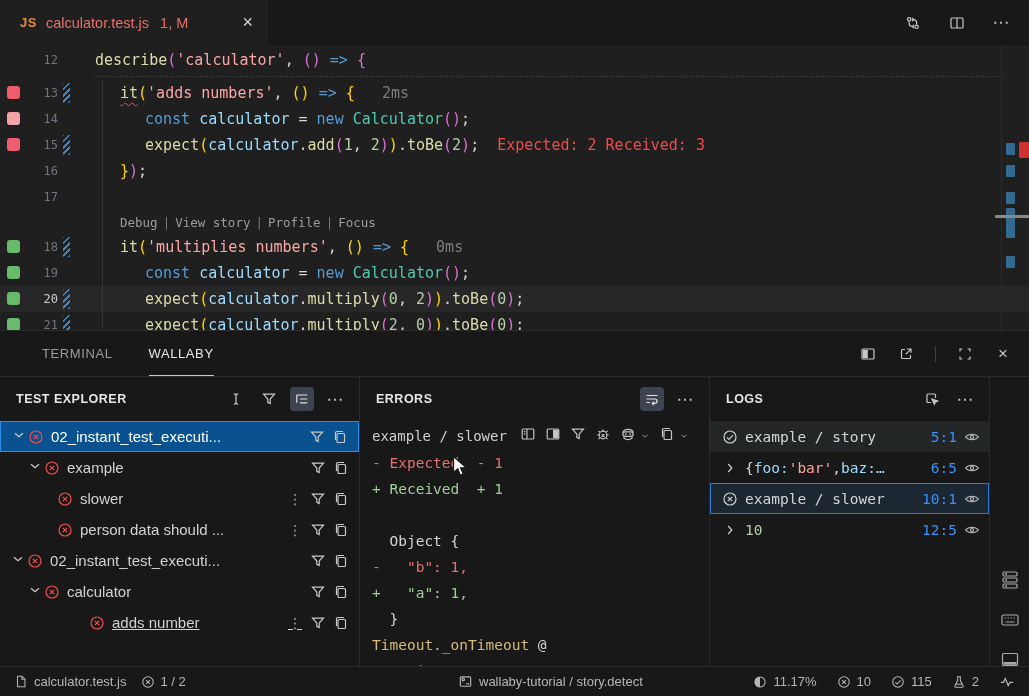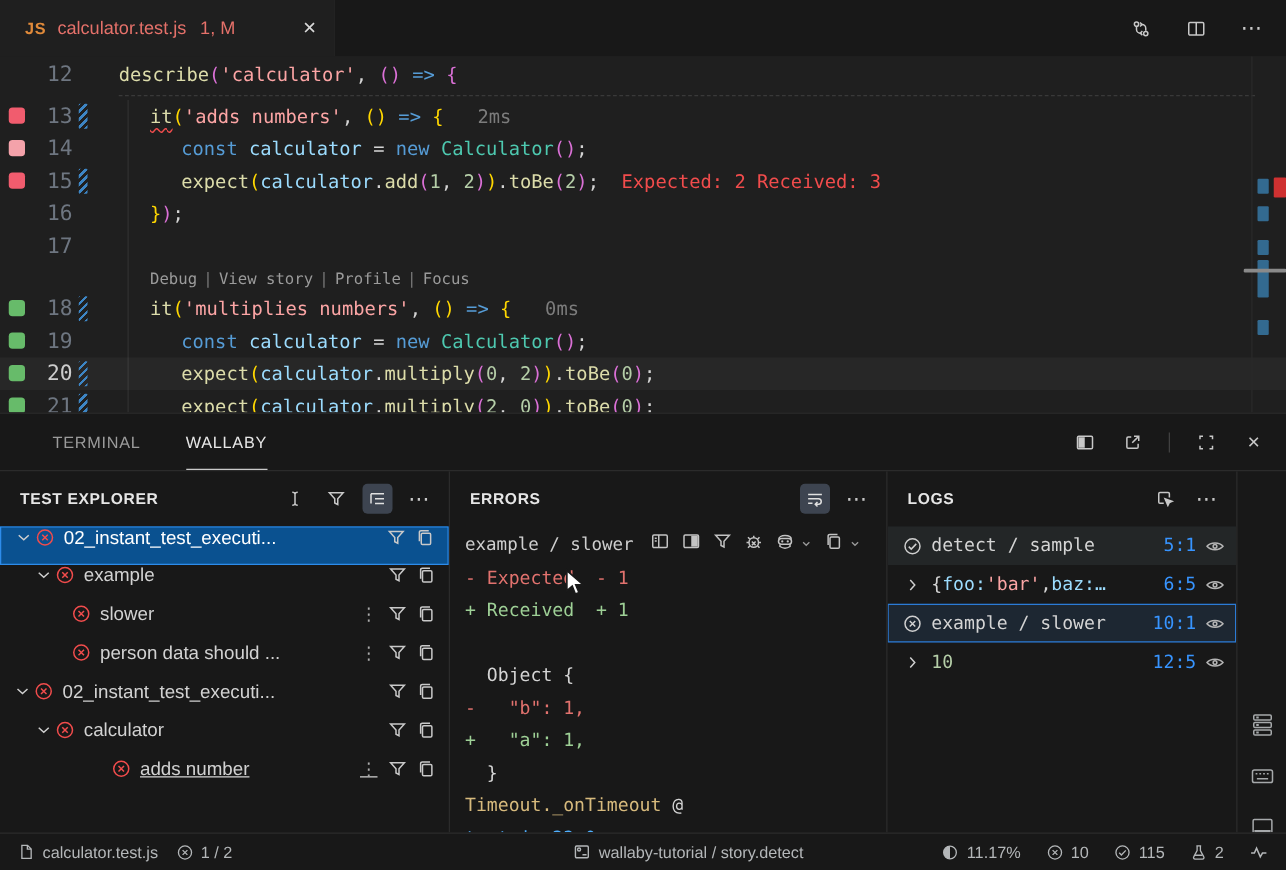--- a/index.html
+++ b/index.html
@@ -21,21 +21,21 @@
   .txt-ic{font-size:17px;color:#c8c8c8}
   
   .editor{position:relative;height:285px;background:#1f1f1f;overflow:hidden}
   .code{position:absolute;top:2px;left:0;right:0;font-family:"DejaVu Sans Mono",monospace;font-size:15px}
   .crow{height:26px;display:flex;align-items:center;position:relative}
   .crow.active{background:rgba(230,230,230,.045)}
   .crow.active .lnum{color:#cdcdcd}
   .gutter{width:95px;flex:none;height:100%;position:relative}
   .sq{position:absolute;left:7px;top:6px;width:13px;height:13px;border-radius:3px}
   .sq-fail{background:#f15c6e}.sq-fail-light{background:#f4a2aa}.sq-pass{background:#67bb6a}
-  .lnum{position:absolute;left:0;top:0;width:58px;height:26px;line-height:26px;text-align:right;color:#6e7681;font-size:17px}
+  .lnum{position:absolute;left:0;top:0;width:58px;height:26px;line-height:26px;text-align:right;color:#6e7681;font-size:12px}
   .hatch{position:absolute;left:63px;top:3px;width:7px;height:20px;border-radius:1px;
     background:repeating-linear-gradient(315deg,#3d85c4 0 2px,transparent 2px 4.5px)}
   .ctext{white-space:pre}
   .deco-row{height:7px}
   .deco-line{position:absolute;left:95px;right:25px;top:3px;border-top:1px dashed #4b4b4b;opacity:.6}
   .lens-row{height:24px;display:flex;align-items:center}
   .lens{padding-left:120px;font-size:12.5px;color:#9b9b9b}
   .lens a{color:#9b9b9b;text-decoration:none}
   .lens .sep{color:#777;padding:0 5px}
   .guide{position:absolute;left:102px;top:35px;bottom:0;width:1px;background:#313131}
@@ -59,21 +59,21 @@
   .pbody{flex:1;display:flex;border-top:1px solid #2b2b2b;overflow:hidden}
   .col{height:100%;overflow:hidden;display:flex;flex-direction:column}
   .col-tests{width:360px;flex:none;border-right:1px solid #2b2b2b}
   .col-errors{width:350px;flex:none;border-right:1px solid #2b2b2b}
   .col-logs{width:280px;flex:none;border-right:1px solid #2b2b2b}
   .col-strip{flex:1;display:flex;flex-direction:column;align-items:center}
   .sec-head{height:44px;flex:none;display:flex;align-items:center;padding:0 12px 0 16px;gap:10px}
   .sec-title{font-size:12.5px;font-weight:bold;letter-spacing:.5px;color:#e6e6e6;margin-right:auto}
   
   .tree{flex:1;overflow:hidden}
-  .tree-row{height:31px;display:flex;align-items:flex-start;padding-right:10px;font-size:15px;color:#d2d2d2;position:relative}
+  .tree-row{height:31px;display:flex;align-items:center;padding-right:10px;font-size:15px;color:#d2d2d2;position:relative}
   .tree-row.selected{background:#0a5190;border:1px solid #2d8ceb;color:#fff}
   .tree-chev{width:17px;flex:none;color:#cfcfcf}
   .st-fail{color:#f14c4c;margin-right:7px;flex:none}
   .st-pass{color:#73c991;margin-right:7px;flex:none}
   .tree-label{flex:1;white-space:nowrap;overflow:hidden;text-overflow:clip}
   .kebab{color:#ababab;font-size:14px;width:16px;text-align:center;flex:none}
   .row-act{color:#c9c9c9;margin-left:7px;flex:none}
   
   .bcrumb{height:29px;flex:none;display:flex;align-items:center;padding:0 10px 0 12px;gap:9px}
   .bcrumb-t{font-family:"DejaVu Sans Mono",monospace;font-size:14px;color:#cfcfcf;margin-right:4px}
@@ -575,21 +575,21 @@
         </div>
         <div class="logs">
             <div class="log-row stripe">
               <span class="ic st-pass log-ic" style="margin-right: 0px;">
                 <svg width="16" height="16" viewBox="0 0 16 16" fill="none" stroke="currentColor" stroke-width="1.2">
                   <circle cx="8" cy="8" r="6"></circle>
                   <path d="M5 8.3l2 2 4-4.2"></path>
                 </svg>
               </span>
               <span class="log-text">
-                <span class="tk-plain">detect / sample</span>
+                <span class="tk-plain">example / story</span>
               </span>
               <span class="log-loc">5:1</span>
               <span class="ic log-eye">
                 <svg width="16" height="16" viewBox="0 0 16 16" fill="none" stroke="currentColor" stroke-width="1.2">
                   <path d="M1.6 8c2.8-3.6 10-3.6 12.8 0-2.8 3.6-10 3.6-12.8 0z"></path>
                   <circle cx="8" cy="8" r="1.5"></circle>
                 </svg>
               </span>
             </div>
             <div class="log-row">

